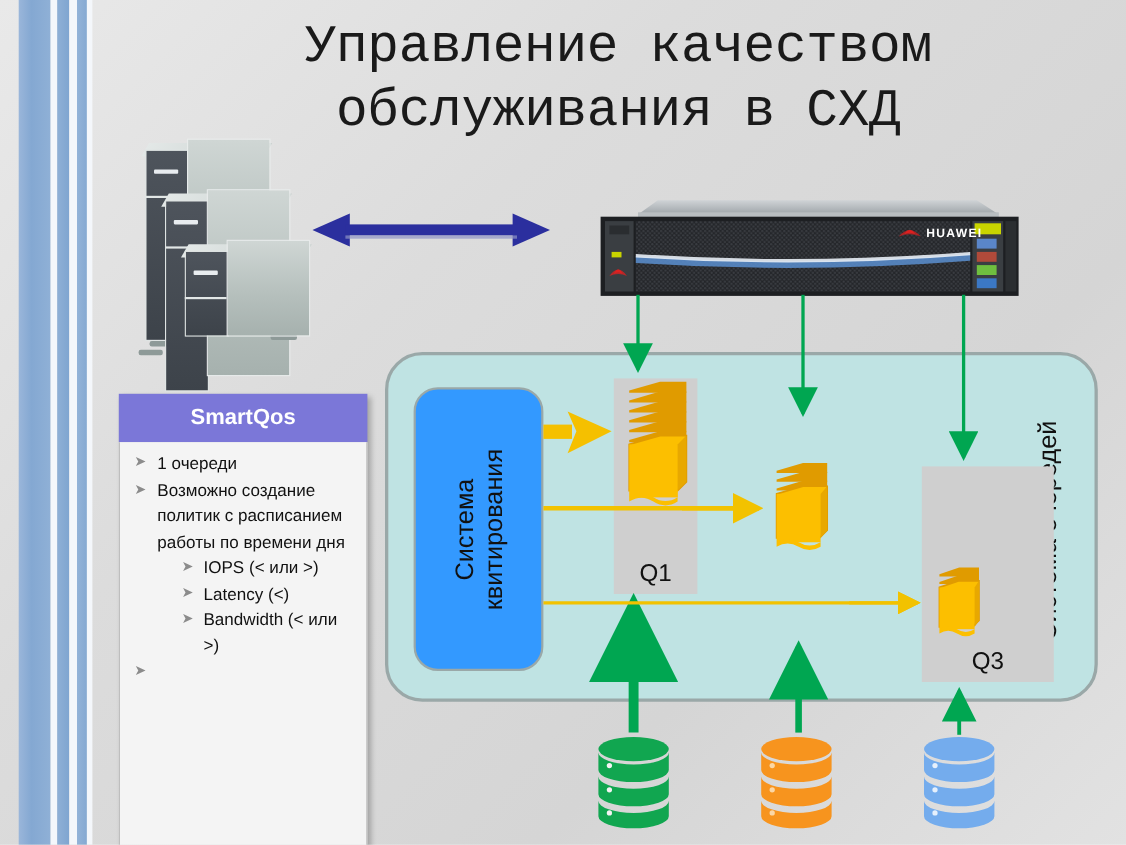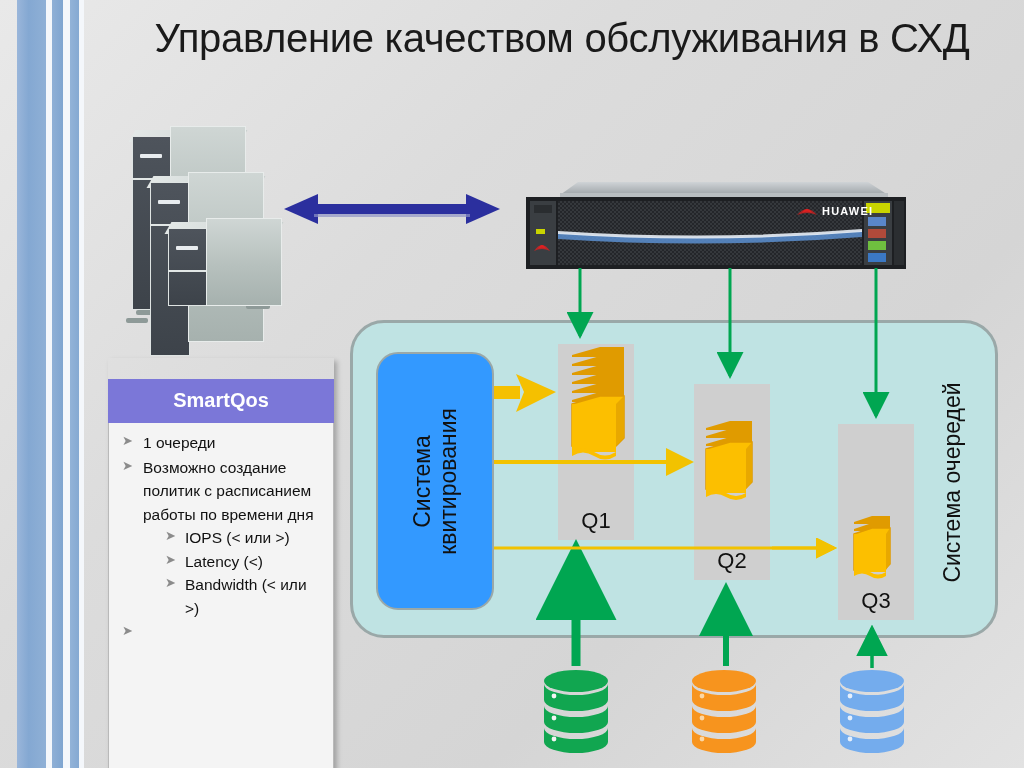--- a/index.html
+++ b/index.html
@@ -16,39 +16,39 @@
   .stripe.s2{left:52px;width:11px;background:linear-gradient(to right,#8fb0d6,#7fa5d0);}
   .stripe.s3{left:70px;width:9px;background:linear-gradient(to right,#93b3d8,#85a9d2);}
   .stripe.hi{background:#f4f7fb;}
   .stripe.h1{left:46px;width:6px;}
   .stripe.h2{left:63px;width:7px;}
   .stripe.h3{left:79px;width:5px;}
 
   
   .title{
     position:absolute;left:112px;top:14px;width:900px;
-    text-align:center;font-size:40px;line-height:1.22;color:#1a1a1a;
-    font-family:Liberation Sans, sans-serif;font-weight:400;
+    text-align:center;font-size:48px;line-height:1.22;color:#1a1a1a;
+    font-family:Liberation Mono, monospace;font-weight:400;
     letter-spacing:-0.3px;
   }
 
   
   .towers{position:absolute;left:108px;top:122px;width:196px;height:196px;}
   .tower{position:absolute;}
   .tw-side{position:absolute;background:linear-gradient(to bottom,#cfd6d4,#b6c0bd 55%,#a6b1ae);border:1px solid #e8eceb;}
   .tw-face{position:absolute;background:linear-gradient(to bottom,#4e545c,#3d434a);border:1px solid #dfe4e3;}
   .tw-top{position:absolute;background:linear-gradient(to right,#e3e8e7,#c9d1cf);}
   .tw-slot{position:absolute;height:4px;background:#e8ecef;border-radius:1px;}
   .tw-foot{position:absolute;height:5px;background:#8e9a98;border-radius:2px;}
   .tw-div{position:absolute;height:2px;background:#e2e7e6;}
 
   
   .bluearrow{position:absolute;left:284px;top:193px;width:216px;height:32px;}
   
-  .storage{position:absolute;left:516px;top:181px;width:400px;height:92px;}
+  .storage{position:absolute;left:536px;top:181px;width:400px;height:92px;}
 
   
   .qsys{
     position:absolute;left:350px;top:320px;width:648px;height:318px;
     background:#bfe3e3;border:3px solid #9aa8a8;border-radius:34px;box-sizing:border-box;
   }
   .qsys-label{
     position:absolute;right:14px;top:0;height:318px;width:58px;
     display:flex;align-items:center;justify-content:center;
   }
@@ -67,36 +67,36 @@
   }
 
   
   .qbox{position:absolute;background:#cfcfcf;}
   .qbox .qlabel{
     position:absolute;left:0;right:0;bottom:6px;text-align:center;
     font-size:22px;color:#111;
   }
   #q1{left:558px;top:344px;width:76px;height:196px;}
   #q2{left:694px;top:384px;width:76px;height:196px;}
-  #q3{left:838px;top:424px;width:76px;height:196px;}
+  #q3{left:838px;top:424px;width:76px;height:196px;padding-left:44px;}
 
   
   .dbwrap{position:absolute;width:72px;height:86px;}
   #db1{left:540px;top:668px;}
   #db2{left:688px;top:668px;}
   #db3{left:836px;top:668px;}
 
   
   .panel{
     position:absolute;left:108px;top:358px;width:226px;
     box-shadow:3px 3px 5px rgba(0,0,0,.25);
   }
   .panel-head{
     background:#7b77d8;color:#fff;text-align:center;
-    font-size:20px;font-weight:bold;padding:10px 0 11px;margin-top:21px;
+    font-size:20px;font-weight:bold;padding:10px 0 11px;
   }
   .panel-body{
     background:#f4f4f4;border:1px solid #b9b9b9;border-top:none;
     padding:8px 8px 8px 4px;height:372px;box-sizing:border-box;overflow:hidden;
   }
   ul.lvl1{list-style:none;margin:0;padding:0;}
   ul.lvl1>li{
     position:relative;padding-left:30px;font-size:15.5px;line-height:1.52;color:#111;
     margin-bottom:1px;
   }
@@ -221,23 +221,20 @@
       <span>Система очередей</span>
     </div>
   </div>
 
   <div class="ackbox">
     <span style="width:240px;white-space:normal;">Система квитирования</span>
   </div>
 
   <div class="qbox" id="q1">
     <div class="qlabel">Q1</div>
-  </div>
-  <div class="qbox" id="q2">
-    <div class="qlabel">Q2</div>
   </div>
   <div class="qbox" id="q3">
     <div class="qlabel">Q3</div>
   </div>
 
   <div class="dbwrap" id="db1">
     <svg width="72" height="86" viewBox="0 0 72 86">
       <g fill="#11a650">
         <ellipse cx="36" cy="13" rx="32" ry="11"></ellipse>
         <path d="M4 16 v16 a32 11 0 0 0 64 0 v-16 a32 11 0 0 1 -64 0 z"></path>

